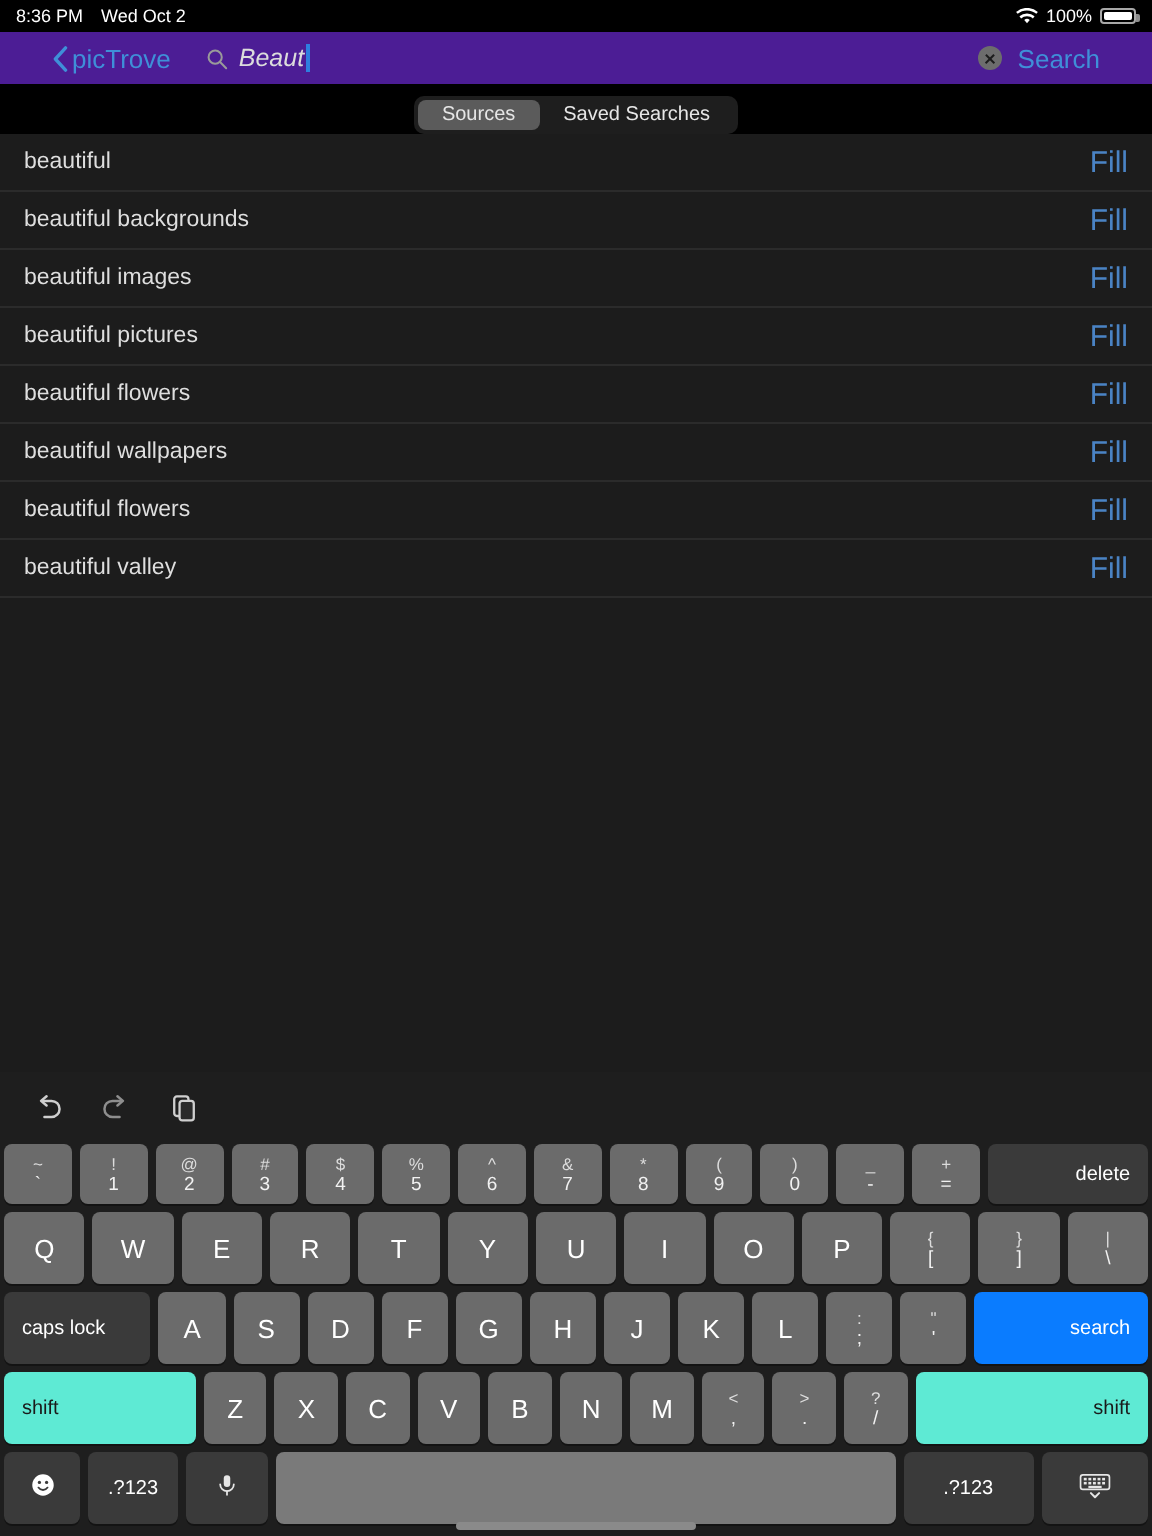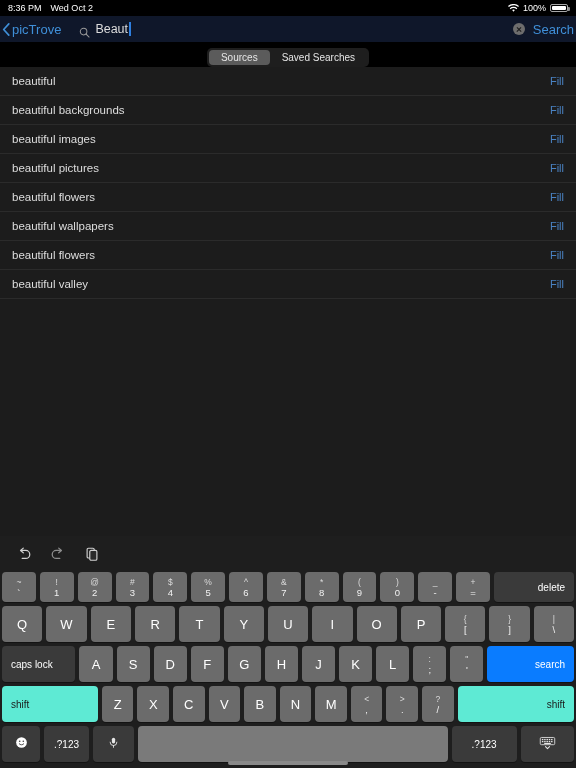--- a/index.html
+++ b/index.html
@@ -30,33 +30,34 @@
   .batt::after {
     content:""; position:absolute; right:-3px; top:2px;
     width:2px; height:4px; background:#8c8c8c; border-radius:0 1px 1px 0;
   }
   .batt > i { position:absolute; left:1px; top:1px; bottom:1px; width:14px; background:#fff; border-radius:1px; display:block; }
 
   
   .navbar {
     height:26px; width:100%;
     display:flex; align-items:center;
-    padding:0 2px;
-    background:#0f172a;
+    padding:0 26px;
+    background:#4c1d95;
     position:relative;
   }
   .back-link {
     display:flex; align-items:center; gap:2px;
     color:#3f8fd8; font-size:13px;
   }
   .chev-left { width:8px; height:13px; display:block; }
   .search-wrap {
-    display:flex; align-items:center; gap:5px;
+    display:flex; gap:5px;
     margin-left:18px;
     flex:1;
+    font-style:italic;
   }
   .mag-ico { width:11px; height:11px; display:block; }
   .search-val {
     color:#dcdcdc; font-size:12.5px;
     position:relative; white-space:pre;
   }
   .caret {
     display:inline-block; width:1.5px; height:14px;
     background:#2e7fe0; vertical-align:-3px; margin-left:1px;
   }
@@ -92,21 +93,21 @@
   .seg-item.active { background:#5b5b5b; }
 
   
   .list { background:#1c1c1c; }
   .row {
     height:29px; display:flex; align-items:center;
     padding:0 12px;
     border-bottom:1px solid #2b2b2b;
   }
   .row-label { color:#dedede; font-size:11.5px; }
-  .row-fill { margin-left:auto; color:#4a83c4; font-size:11px; }
+  .row-fill { margin-left:auto; color:#4a83c4; font-size:15px; }
 
   .filler { background:#1c1c1c; flex:1; }
 
   
   .content {
     position:absolute; top:67px; left:0; right:0; bottom:232px;
     background:#f9a8d4; display:flex; flex-direction:column;
   }
 
   

